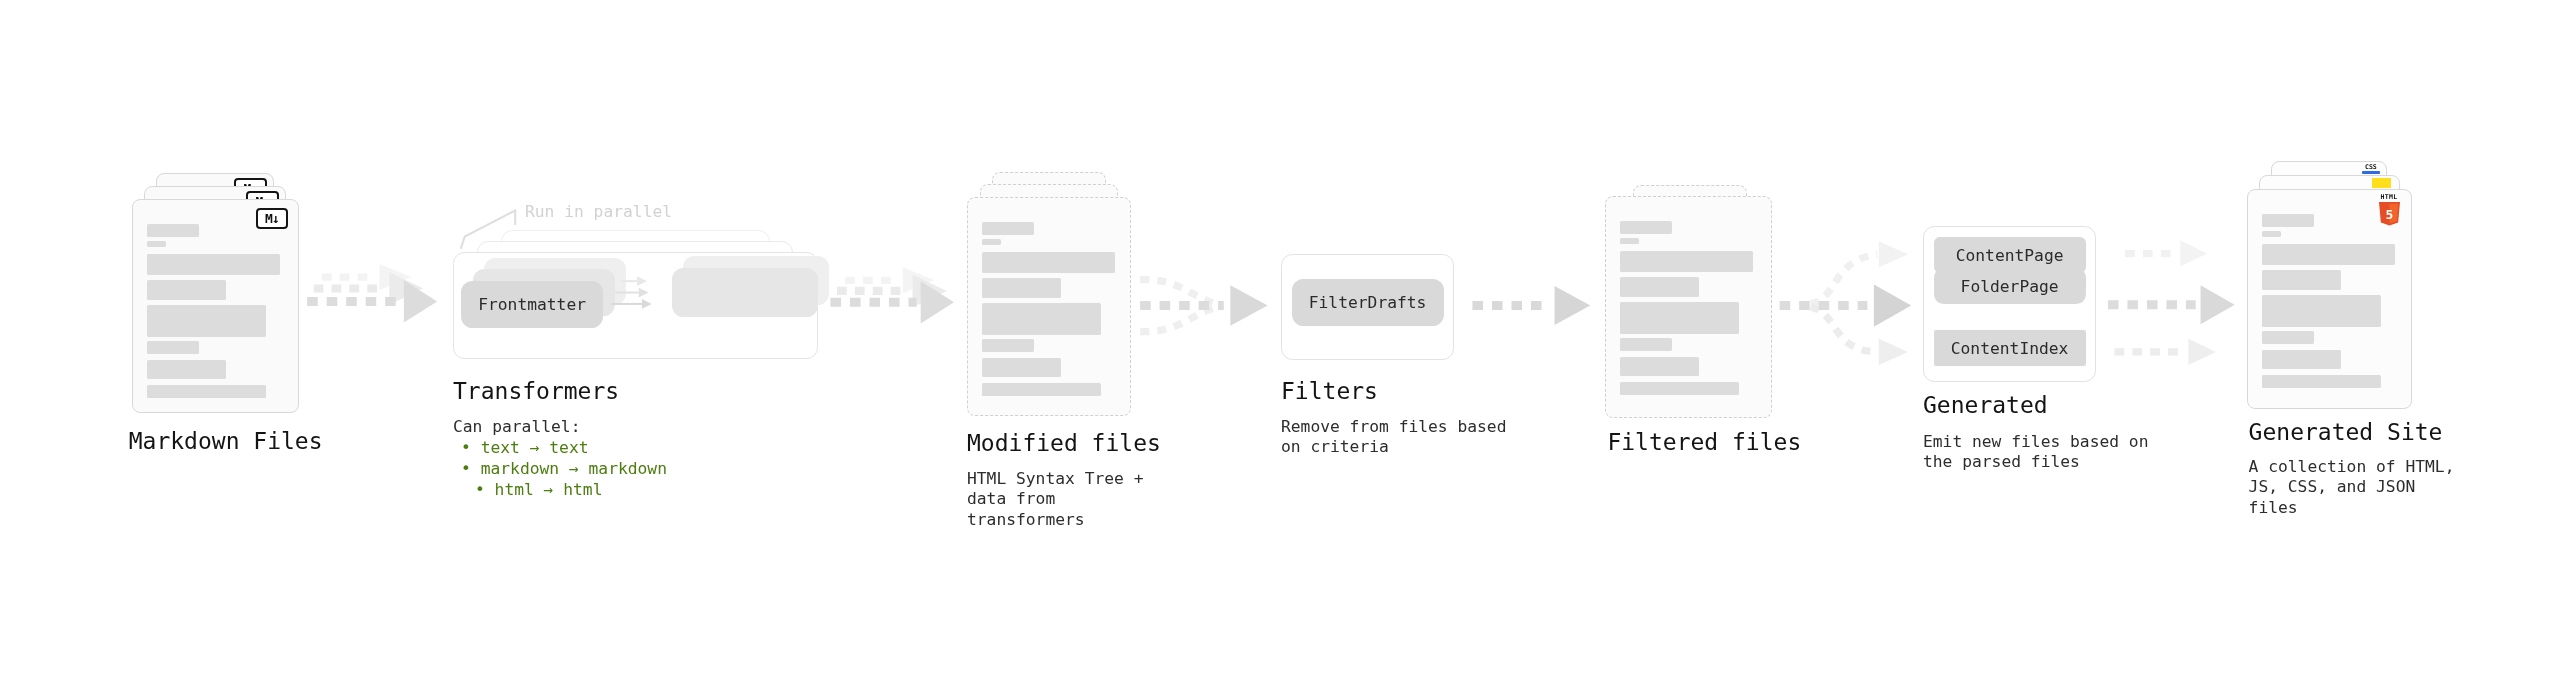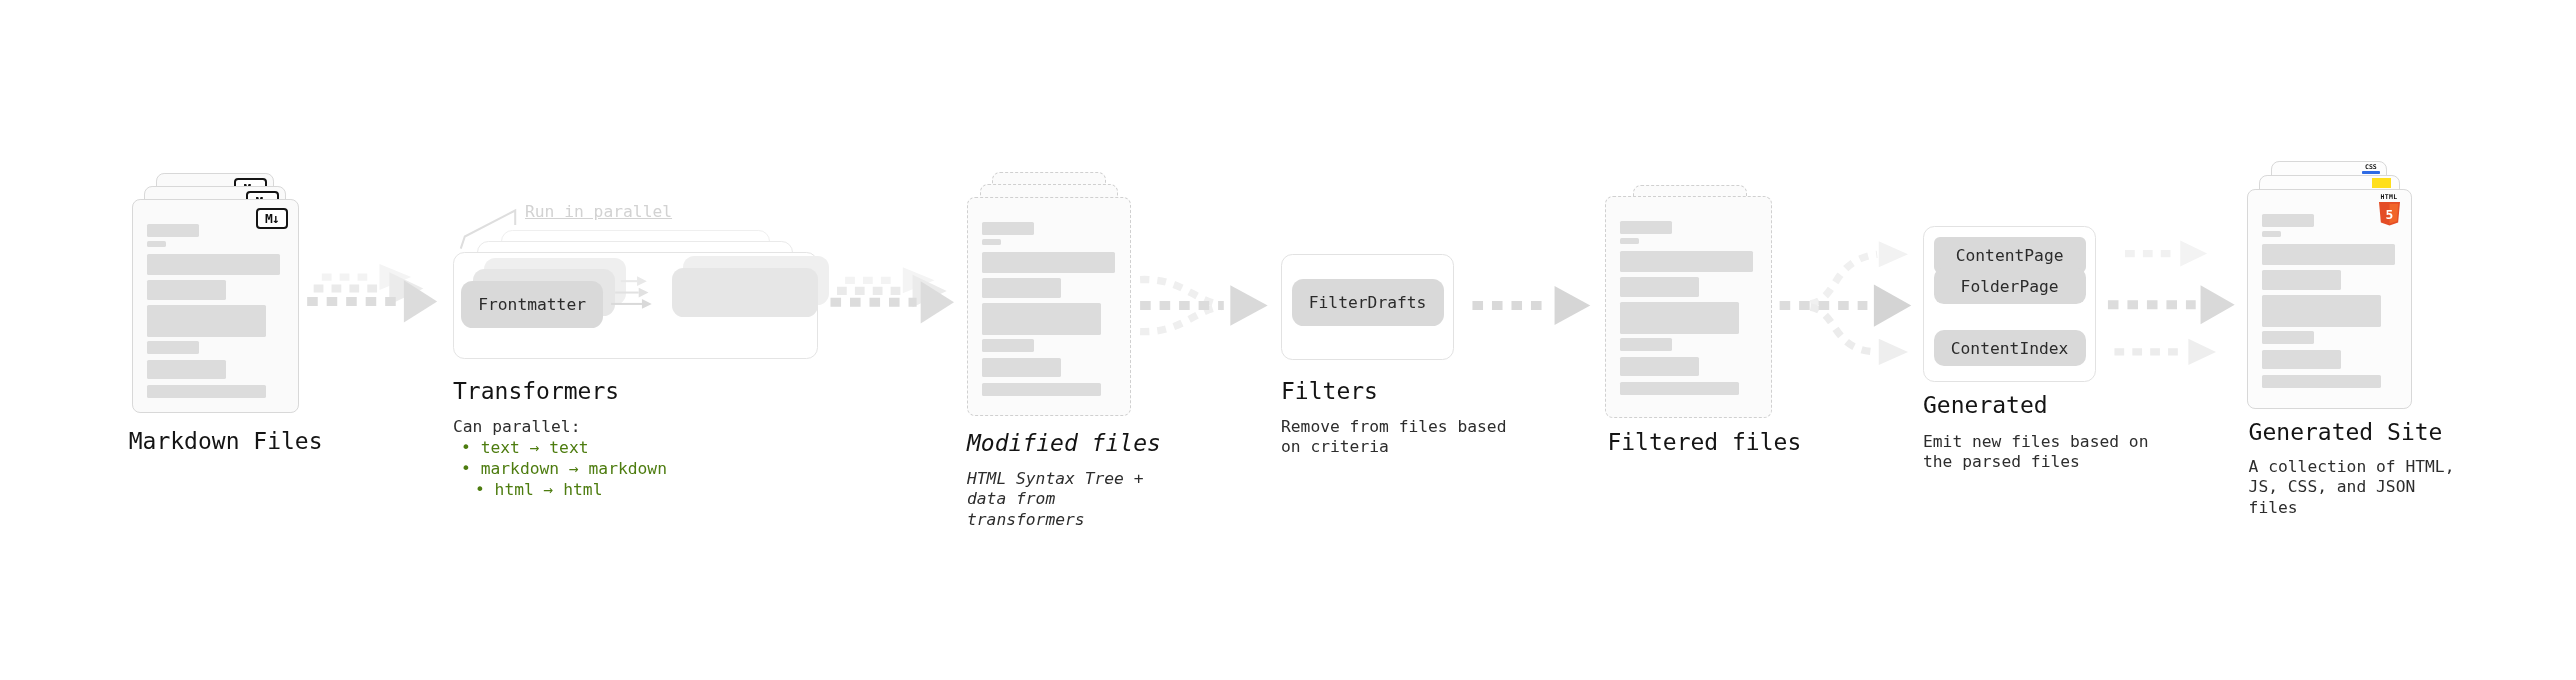--- a/index.html
+++ b/index.html
@@ -17,21 +17,21 @@
   .b4{left:14px;top:80px;width:79px;height:19.5px;}
   .b5{left:14px;top:105px;width:119px;height:32px;}
   .b6{left:14px;top:141px;width:52px;height:13px;}
   .b7{left:14px;top:160px;width:79px;height:18.7px;}
   .b8{left:14px;top:185px;width:119px;height:13px;}
 
   
   .title{position:absolute;font-size:23px;font-weight:500;color:#141414;white-space:nowrap;}
   .body-text{position:absolute;font-size:16.3px;color:#2d2d2d;line-height:20.3px;white-space:pre-line;}
   .bullet{position:absolute;font-size:16.3px;color:#4d7c0f;white-space:pre;}
-  .annot{position:absolute;font-size:16.3px;color:#d2d2d2;white-space:nowrap;text-decoration:underline;}
+  .annot{position:absolute;font-size:16.3px;color:#d2d2d2;white-space:nowrap;}
 
   
   .pill{position:absolute;background:#d9d9d9;border-radius:11.4px;display:flex;align-items:center;justify-content:center;
         font-size:16.3px;color:#2b2b2b;box-sizing:border-box;white-space:nowrap;}
   .pill.ghost1{background:#e6e6e6;}
   .pill.ghost2{background:#efefef;}
   .tbox{position:absolute;background:#ffffff;border:1.6px solid #e4e4e4;border-radius:11.4px;box-sizing:border-box;}
   .tbox.back1{border-color:#eaeaea;}
   .tbox.back2{border-color:#efefef;}
 
@@ -89,21 +89,21 @@
     <div class="pill ghost2" style="left:230px;top:54px;width:146px;height:49px;"></div>
     <div class="pill ghost1" style="left:219px;top:66px;width:146px;height:49px;"></div>
 
     <div class="title" style="left:0;top:176px;">Transformers</div>
     <div class="body-text" style="left:0;top:215px;">Can parallel:</div>
     <div class="bullet" style="left:8.1px;top:236px;">• text → text</div>
     <div class="bullet" style="left:8.1px;top:257px;">• markdown → markdown</div>
     <div class="bullet" style="left:22px;top:278px;text-align:right;">• html → html</div>
   </div>
 
-  <div class="group" style="left:967px;top:172px;width:195px;height:455px;font-style:italic;">
+  <div class="group" style="left:967px;top:172px;width:195px;height:455px;">
     <div class="fcard dashed" style="left:25px;top:0;width:114px;height:219px;"></div>
     <div class="fcard dashed" style="left:13px;top:12.2px;width:138px;height:219px;"></div>
     <div class="fcard dashed" style="left:0;top:25px;width:164px;height:219px;">
       <div class="bar b1"></div>
       <div class="bar b2"></div>
       <div class="bar b3"></div>
       <div class="bar b4"></div>
       <div class="bar b5"></div>
       <div class="bar b6"></div>
       <div class="bar b7"></div>
@@ -134,21 +134,21 @@
       <div class="bar b7"></div>
       <div class="bar b8"></div>
     </div>
     <div class="title" style="left:2.4px;top:244px;">Filtered files</div>
   </div>
 
   <div class="group" style="left:1923px;top:226px;width:260px;height:268px;">
     <div class="tbox" style="left:0;top:0;width:173px;height:156px;border-color:#e2e2e2;"></div>
     <div class="pill" style="left:10.6px;top:11.4px;width:152px;height:36px;border-radius:6px;">ContentPage</div>
     <div class="pill" style="left:10.6px;top:42px;width:152px;height:36px;border-radius:9.8px;">FolderPage</div>
-    <div class="pill" style="left:10.6px;top:104px;width:152px;height:36px;border-radius:10px;">ContentIndex</div>
+    <div class="pill" style="left:10.6px;top:104px;width:152px;height:36px;border-radius:2px;">ContentIndex</div>
     <div class="title" style="left:0;top:166px;">Generated</div>
     <div class="body-text" style="left:0;top:206px;">Emit new files based on
 the parsed files</div>
   </div>
 
   <div class="group" style="left:2247px;top:161px;width:211px;height:455px;">
     <div class="fcard" style="left:24.4px;top:0;width:116px;height:220px;background:#fdfdfd;">
       <div class="css-badge">
         <span class="t">CSS</span>
         <div class="bar-blue"></div>

